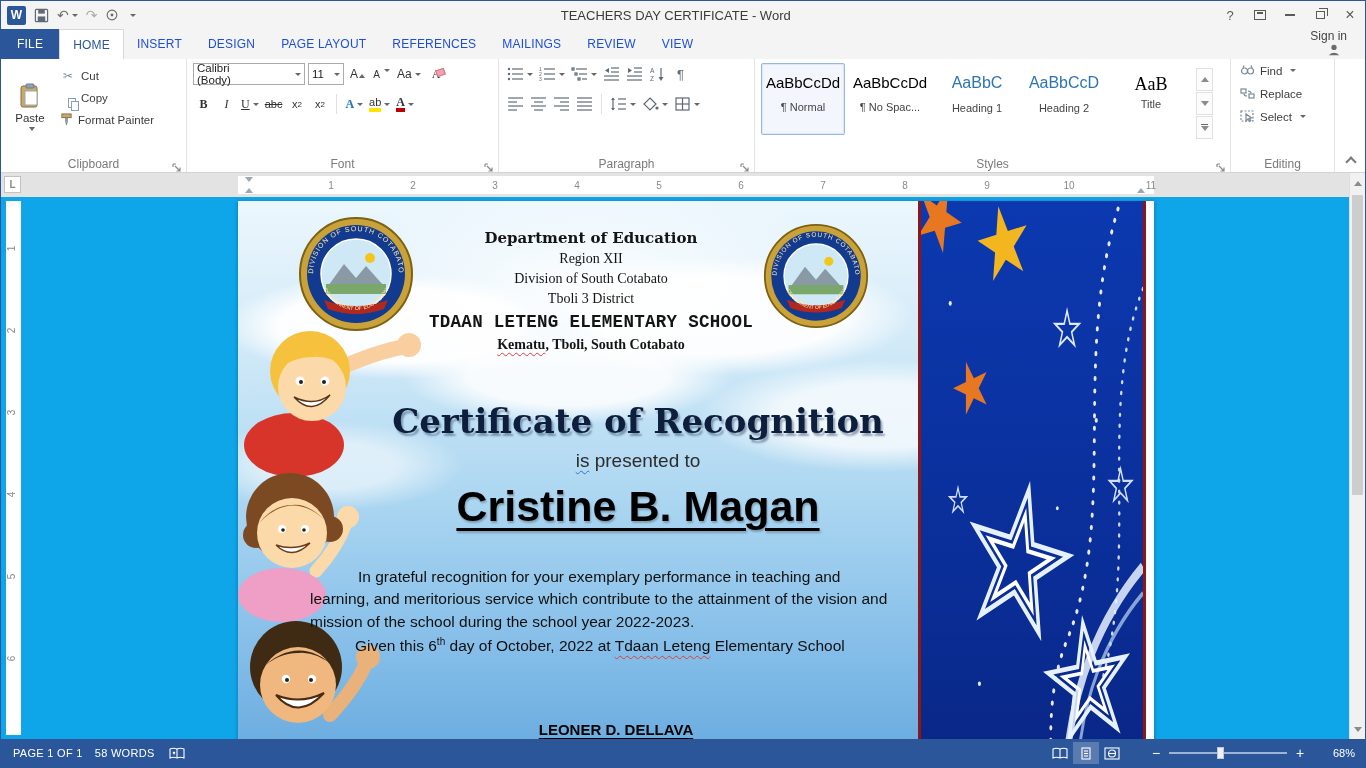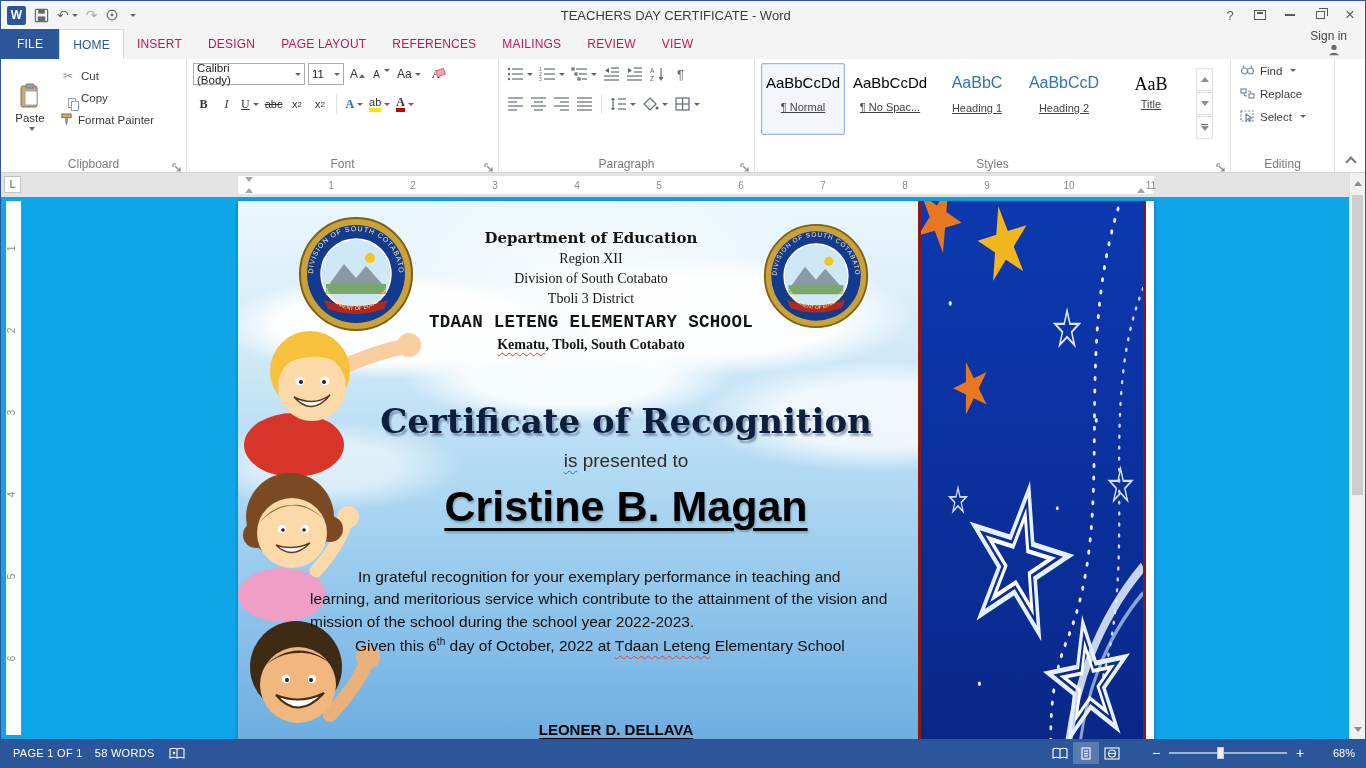--- a/index.html
+++ b/index.html
@@ -18,21 +18,21 @@
   .tb-right { display:flex; align-items:center; }
   .win-btn { width:30px; height:22px; display:flex; align-items:center; justify-content:center; color:#5a5a5a; font-size:13px; }
   .min-bar { width:10px; height:2px; background:#5a5a5a; }
   .restore-box { width:9px; height:8px; border:1px solid #5a5a5a; box-shadow:2px -2px 0 -0px #f4f4f4, 3px -3px 0 0 #5a5a5a; }
   .close-x { font-size:16px; }
   .rdo-ico { width:12px; height:10px; border:1px solid #5a5a5a; position:relative; }
   .rdo-ico::after { content:""; position:absolute; left:2px; top:1px; width:6px; height:2px; background:#5a5a5a; }
 
   
   .tabrow { position:absolute; top:28px; left:0; right:0; height:30px; background:#f4f4f4; display:flex; align-items:stretch; font-size:12px; }
-  .rtab { padding:0 13px; display:flex; align-items:center; color:#be185d; letter-spacing:.2px; }
+  .rtab { padding:0 13px; display:flex; align-items:center; color:#1d4ed8; letter-spacing:.2px; }
   .rtab.file { background:#2b579a; color:#fff; padding:0 16px; }
   .rtab.active { background:#fff; color:#2b579a; border:1px solid #d8d8d8; border-bottom:none; }
   .tab-spacer { flex:1; }
   .signin { display:flex; align-items:center; color:#444; padding-right:18px;flex-direction:column; }
   .person-ico { width:14px; height:14px; margin-left:10px; }
 
   
   .ribbon { position:absolute; top:58px; left:0; right:0; height:114px; background:#fff; border-bottom:1px solid #d4d4d4; display:flex; }
   .group { position:relative; border-right:1px solid #e4e4e4; flex:none; }
   .group-label { position:absolute; bottom:1px; left:0; right:0; text-align:center; font-size:12px; color:#7b7b7b; }
@@ -86,21 +86,21 @@
   .pilc { font-size:13px; color:#5f6a75; }
 
   
   .g-styles { width:476px; }
   .styles-body { display:flex; gap:3px; padding:4px 2px 18px 6px; }
   .style-card { width:84px; height:72px; border:1px solid transparent; border-radius:2px; text-align:center; padding-top:10px; cursor:default; }
   .style-card.selected { border-color:#9ab6e4; background:#f3f7fd; box-shadow:0 0 0 1px #dce8f8 inset; }
   .style-prev { font-size:15px; color:#000; white-space:nowrap; overflow:hidden; }
   .style-card.h .style-prev { color:#2e74b5; font-size:16px; }
   .style-card.t .style-prev { font-size:18px; font-family:"Liberation Serif",serif; }
-  .style-name { font-size:11px; color:#444; margin-top:10px; white-space:nowrap; overflow:hidden;text-decoration:underline; }
+  .style-name { font-size:11px; color:#444; margin-top:10px; white-space:nowrap; overflow:hidden; }
   .style-card.t .style-name { margin-top:3px; }
   .st-arrows { display:flex; flex-direction:column; gap:1px; padding-top:5px; }
   .st-ar { width:17px; height:23px; border:1px solid #e1e1e1; background:#fcfcfc; display:flex; align-items:center; justify-content:center; flex-direction:column; gap:1px; }
   .mbar { width:7px; height:1.5px; background:#676767; }
 
   
   .g-editing { width:104px; }
   .ed-col { display:flex; flex-direction:column; gap:6px; padding-top:3px; }
   .ed-ico { width:15px; height:13px; }
   .ed-ico path, .ed-ico circle, .ed-ico rect { stroke:#7a8a99; stroke-width:1.2; fill:none; }
@@ -173,21 +173,21 @@
   .seal2 { left:525px; top:22px; width:106px; height:106px; }
 
   .hdr { position:absolute; left:73px; top:28px; width:560px; text-align:center; color:#141414; }
   .h-dept { font-family:"DejaVu Serif",serif; font-weight:bold; font-size:15px; }
   .h-line { font-family:"Liberation Serif",serif; font-weight:normal; font-size:14px; margin-top:4px; }
   .h-school { font-family:Liberation Mono, monospace; font-weight:bold; font-size:17.5px; letter-spacing:.3px; margin-top:5px; }
   .h-addr { font-family:"Liberation Serif",serif; font-weight:bold; font-size:14px; margin-top:5px; }
   .sq-red { text-decoration:underline wavy #e03c3c 1px; text-underline-offset:3px; }
   .sq-blue { text-decoration:underline wavy #3a6bd6 1px; text-underline-offset:3px; }
 
-  .cert-mid { position:absolute; left:108px; top:200px; width:560px; text-align:center; }
+  .cert-mid { position:absolute; left:120px; top:200px; width:560px; text-align:center; }
   .cert-title { font-family:"DejaVu Serif",serif; font-weight:800; font-size:34px; color:#0d1f3c; text-shadow:2px 3px 2px rgba(20,40,80,.4); }
   .presented { font-size:19px; color:#2c2c2c; margin-top:9px; }
   .recipient { font-size:43px; font-weight:800; color:#000; margin-top:10px; text-decoration:underline; text-decoration-thickness:3px; text-underline-offset:7px; text-shadow:1px 2px 2px rgba(0,0,0,.25); }
 
   .cert-body { position:absolute; left:72px; top:365px; width:585px; font-size:15.5px; color:#101010; line-height:1.45; }
   .cert-body p.main { text-indent:48px; }
   .cert-body p.given { text-indent:45px; margin-top:2px; }
   .cert-body sup { font-size:10px; }
 
   .signatory { position:absolute; left:98px; top:520px; width:560px; text-align:center; font-size:15px; font-weight:bold; color:#000; text-decoration:underline; text-decoration-thickness:2px; text-underline-offset:3px; }

